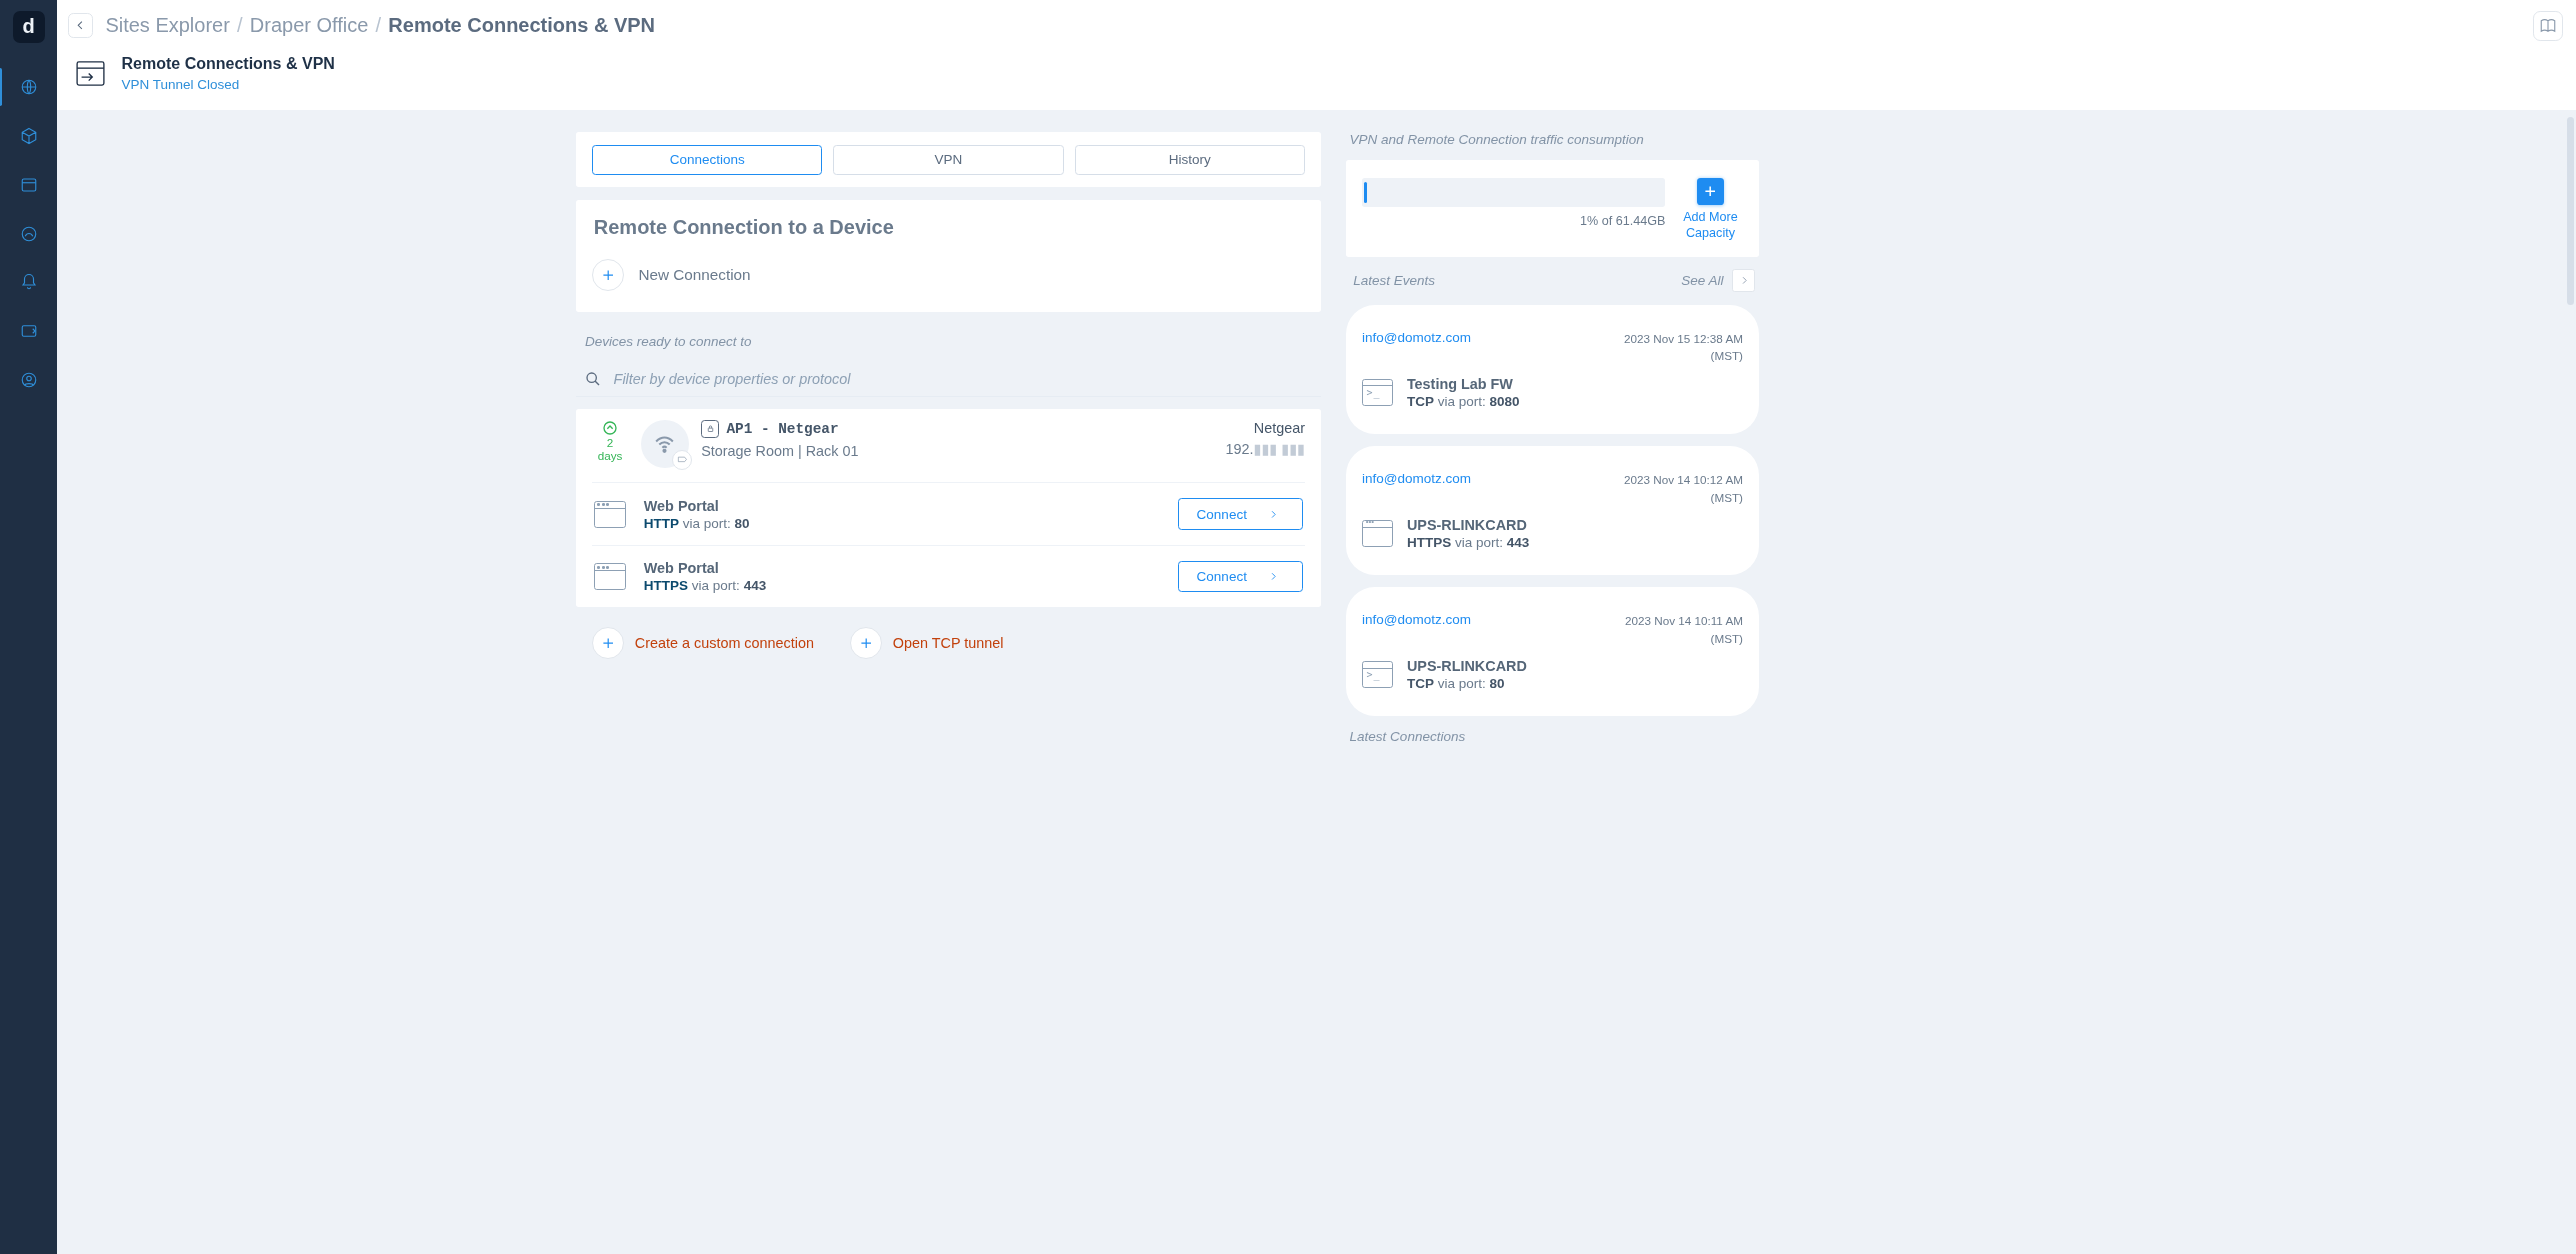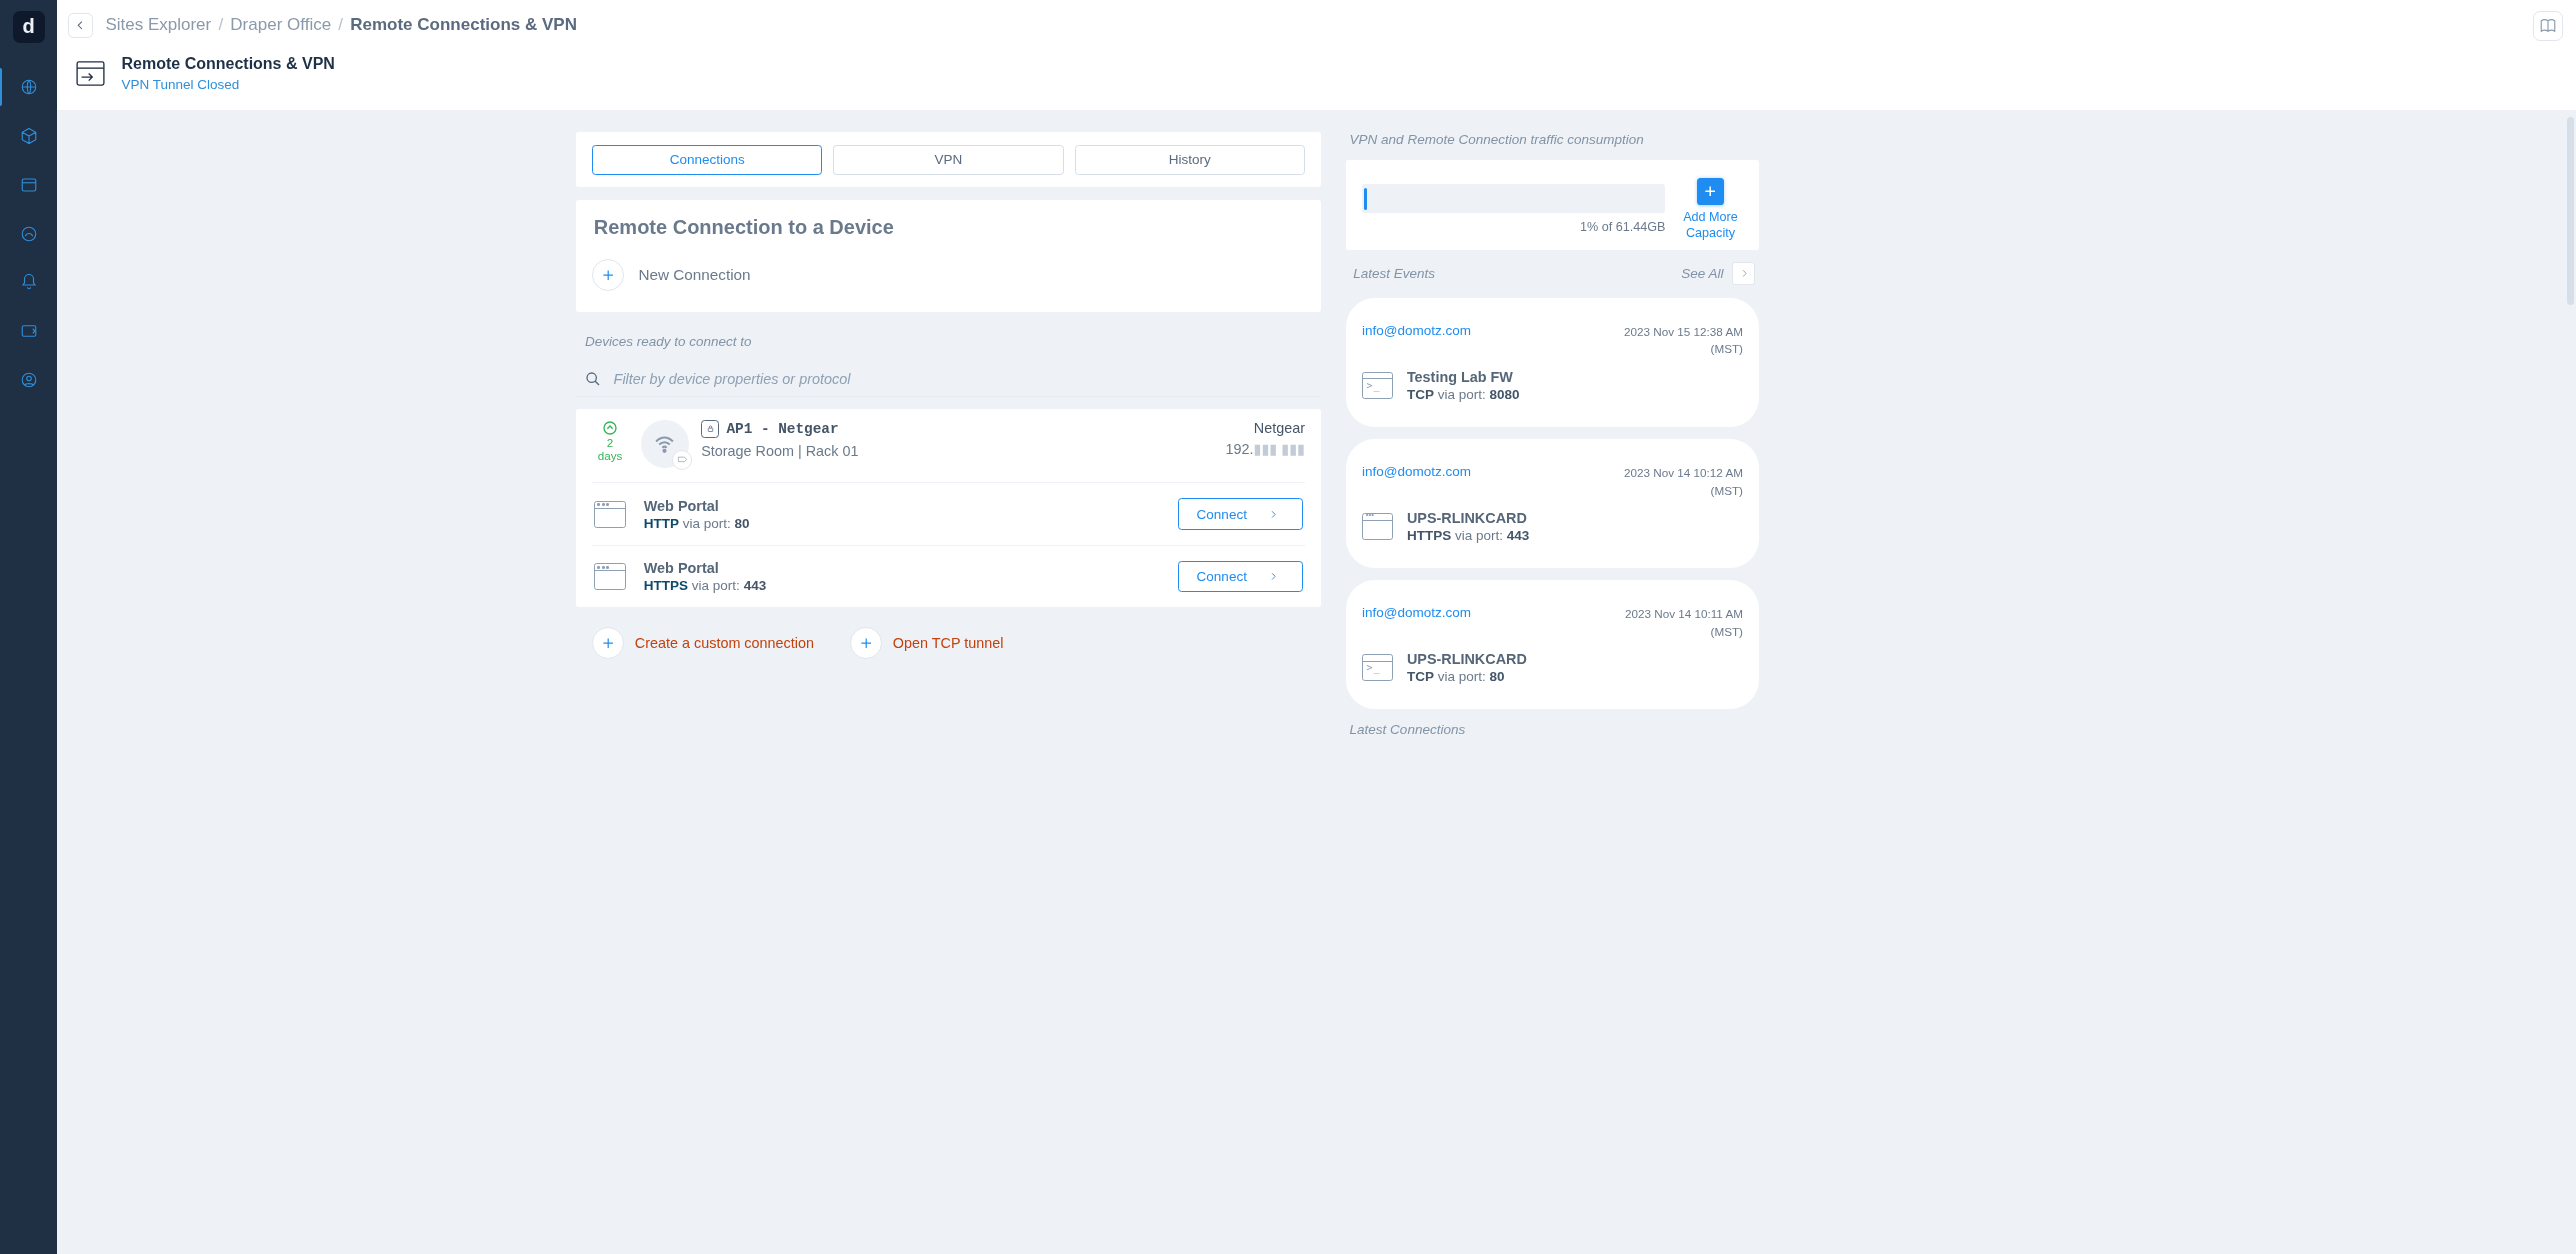--- a/index.html
+++ b/index.html
@@ -10,21 +10,21 @@
   .leftnav { width: 57px; background: #1f2f44; display: flex; flex-direction: column; align-items: center; padding-top: 10.8px; }
   .leftnav .logo { width: 32px; height: 32px; border-radius: 7.2px; background: #0e1a2b; display:flex; align-items:center; justify-content:center; font-weight:700; font-size:20px; color:#eef2f7; margin-bottom: 20px;}
   .leftnav .navicon { width: 20px; height: 20px; margin: 14.4px 0; color: #2f8fd9; display:flex; align-items:center; justify-content:center;}
   .leftnav .navicon.active { position: relative; }
   .leftnav .navicon.active::before { content:""; position:absolute; left:-19px; top:-9px; width:2.7px; height:38px; background:#2f8fd9; border-radius: 0 1.8px 1.8px 0;}
   .leftnav svg { width: 18px; height: 18px; stroke: #2f8fd9; fill:none; stroke-width:1.5; }
 
   
   .main { flex:1; display:flex; flex-direction:column; min-width:0; background:#fff; position:relative;}
   
-  .topbar { height: 50px; display:flex; align-items:center; padding: 0 10.8px; gap: 12.6px; font-size: 17px; }
+  .topbar { height: 50px; display:flex; align-items:center; padding: 0 10.8px; gap: 12.6px; font-size: 20px; }
   .backbtn { width:25px; height:25px; border:0.9px solid #e1e6ec; border-radius:5.4px; display:flex; align-items:center; justify-content:center; cursor:pointer; background:#fff;}
   .backbtn svg { width:12.6px; height:12.6px; stroke:#5b6b7f; fill:none; stroke-width:2;}
   .crumbs { display:flex; align-items:center; gap: 7.2px; color:#8a99ab;}
   .crumbs .sep { color:#b8c3d0;}
   .crumbs .crumb-current { color:#5b6b7f; font-weight:600;}
   .bookicon { position:absolute; right: 12.6px; top: 10.8px; width:30.5px; height:30.5px; border:0.9px solid #e1e6ec; border-radius:7.2px; display:flex; align-items:center; justify-content:center; cursor:pointer;}
   .bookicon svg { width:18px; height:18px; stroke:#8a99ab; fill:none; stroke-width:1.5;}
 
   
   .pagetitle { display:flex; align-items:center; gap: 16px; padding: 5.4px 18px 18px 18px; border-bottom: 0.9px solid #eef2f7;}
@@ -92,21 +92,21 @@
   .conn-text .ct-sub .port { font-weight:700; color:#445568;}
   .connectbtn { margin-left:auto; border:1.2px solid #1e8cf1; color:#1e8cf1; background:#fff; border-radius:3.6px; padding: 7.2px 23px 7.2px 18px; font-size:13.5px; display:flex; align-items:center; gap: 21.5px; cursor:pointer;}
   .connectbtn svg { width:10.8px; height:10.8px; stroke:#1e8cf1; stroke-width:2; fill:none;}
 
   
   .bottomactions { display:flex; gap: 36px; padding: 7.2px 16px 0 16px;}
   .bottomactions .action { display:flex; align-items:center; gap:10.8px; font-size:14.4px; color:#c2410c;}
 
   
   .rc-title { font-style:italic; color:#8293a6; font-size:13.5px; padding: 0 3.6px;}
-  .consumption { padding: 18px 16px 9px 16px; display:flex; align-items:center; gap: 12.6px;}
+  .consumption { padding: 18px 16px 16px 16px; display:flex; align-items:flex-start; gap: 12.6px;}
   .consumption .prog { flex:1;}
   .progbar { height:29px; background:#eef2f7; border-radius:2.7px; position:relative; overflow:hidden;}
   .progbar .fill { position:absolute; left:1.8px; top:3.6px; bottom:3.6px; width:3.6px; background:#1e8cf1; border-radius:1.8px;}
   .progtxt { text-align:right; font-size:12.6px; color:#6a7a8c; margin-top:7.2px;}
   .addcap { display:flex; flex-direction:column; align-items:center; gap: 5.4px; color:#1e8cf1; font-size:12.6px; width: 65px;}
   .addcap .plussq { width:27px; height:27px; background:#1e8cf1; border-radius:3.6px; display:flex; align-items:center; justify-content:center; box-shadow: 0 0.9px 3.6px rgba(30,140,241,0.4); cursor:pointer;}
   .addcap .plussq svg { width:14.4px; height:14.4px; stroke:#fff; stroke-width:2.5; fill:none;}
   .addcap .lbl { text-align:center; line-height:1.2;}
 
   .eventshead { display:flex; align-items:center; padding: 0 3.6px; gap: 9px;}

